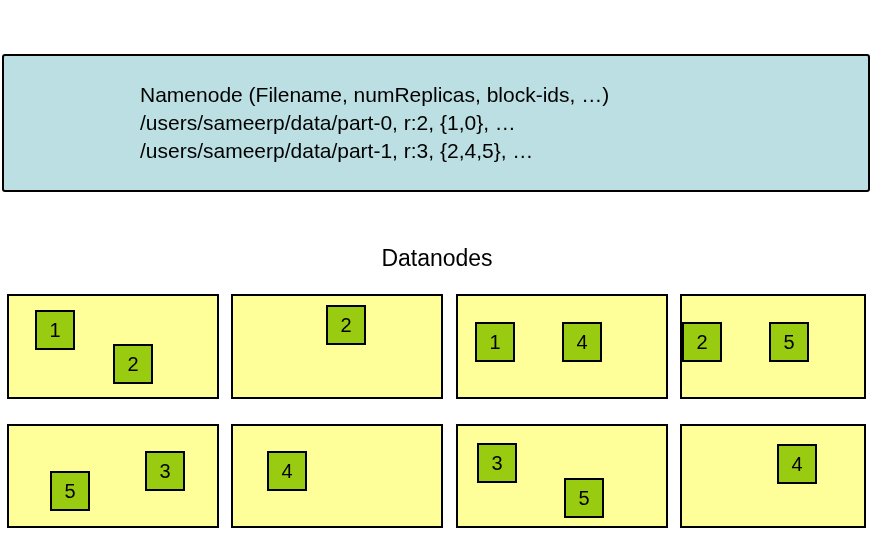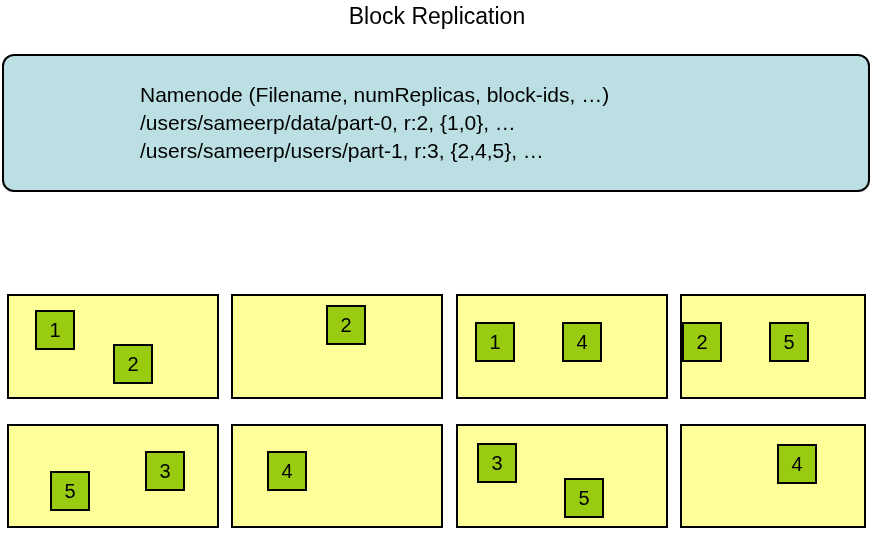--- a/index.html
+++ b/index.html
@@ -42,21 +42,21 @@
   
   .namenode-panel {
     position: absolute;
     left: 2px;
     top: 54px;
     width: 868px;
     height: 138px;
     box-sizing: border-box;
     background: #bbdfe2;
     border: 2px solid #000000;
-    border-radius: 12px;
+    border-radius: 3px;
   }
   .namenode-lines {
     position: absolute;
     left: 136px;
     top: 25px;
     width: 700px;
   }
   .namenode-line {
     font-size: 21px;
     line-height: 28px;
@@ -102,30 +102,30 @@
     line-height: 36px;
     text-align: center;
     color: #000000;
   }
 </style>
 </head>
 <body>
 
 <div id="diagram">
 
-  <div class="diagram-title">Block Replication</div>
 
   <div class="namenode-panel">
     <div class="namenode-lines">
       <div class="namenode-line">Namenode (Filename, numReplicas, block-ids, …)</div>
       <div class="namenode-line">/users/sameerp/data/part-0, r:2, {1,0}, …</div>
-      <div class="namenode-line">/users/sameerp/users/part-1, r:3, {2,4,5}, …</div>
+      <div class="namenode-line">/users/sameerp/data/part-1, r:3, {2,4,5}, …</div>
     </div>
   </div>
 
+  <div class="datanodes-label">Datanodes</div>
 
   <div class="datanode-grid" id="datanode-grid">
       <div class="datanode" style="left: 7px; top: 294px; width: 212px; height: 105px;">
         <div class="block" style="left: 26px; top: 14px;">1</div>
         <div class="block" style="left: 104px; top: 48px;">2</div>
       </div>
       <div class="datanode" style="left: 231px; top: 294px; width: 212px; height: 105px;">
         <div class="block" style="left: 93px; top: 9px;">2</div>
       </div>
       <div class="datanode" style="left: 456px; top: 294px; width: 212px; height: 105px;">

